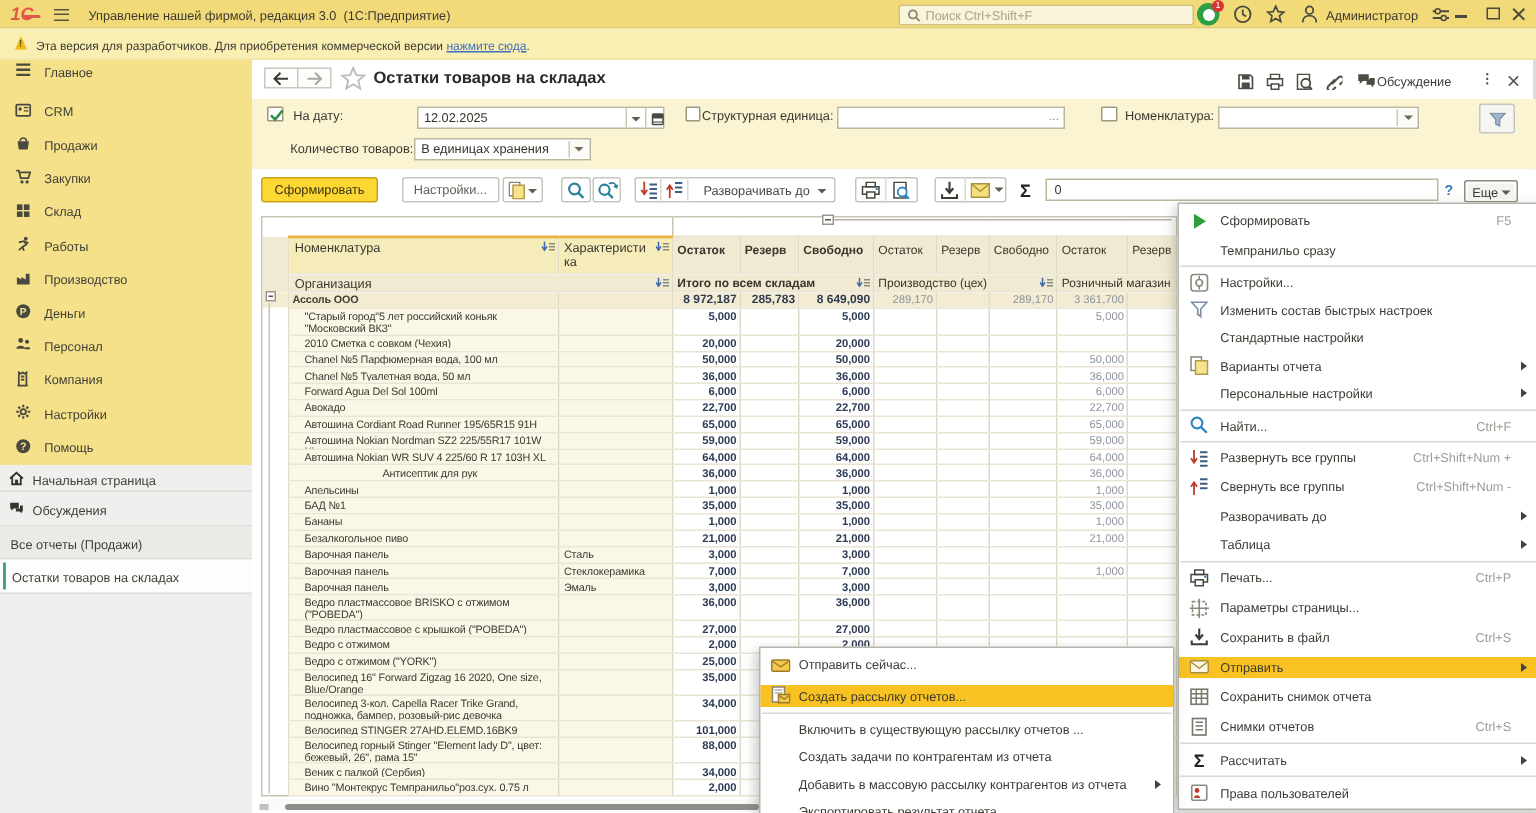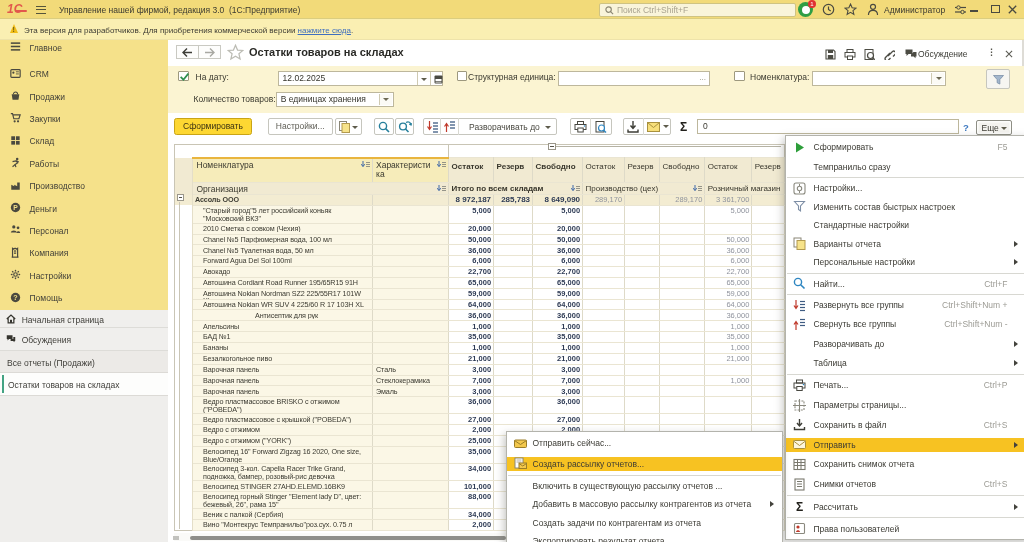--- a/index.html
+++ b/index.html
@@ -1156,21 +1156,21 @@
           <path d="M5 6.5 L8.75 9 L12.5 6.5" fill="none" stroke="#9a7d28"></path>
         </svg>
       </span>
       <span class="txt" style="left:26px;">Создать рассылку отчетов...</span>
     </div>
 <div class="sep"></div>
 <div class="mi" style="height:18.5px;">
       <span class="txt" style="left:26px;">Включить в существующую рассылку отчетов ...</span>
     </div>
 <div class="mi" style="height:18.5px;">
+      <span class="txt" style="left:26px;">Создать задачи по контрагентам из отчета</span>
+    </div>
+<div class="mi" style="height:18.5px;">
       <span class="txt" style="left:26px;">Добавить в массовую рассылку контрагентов из отчета</span>
       <span class="arr" style="right:8px;"></span>
     </div>
 <div class="mi" style="height:18.5px;">
-      <span class="txt" style="left:26px;">Создать задачи по контрагентам из отчета</span>
-    </div>
-<div class="mi" style="height:18.5px;">
       <span class="txt" style="left:26px;">Экспортировать результат отчета</span>
     </div>
 </div>
 </body></html>

